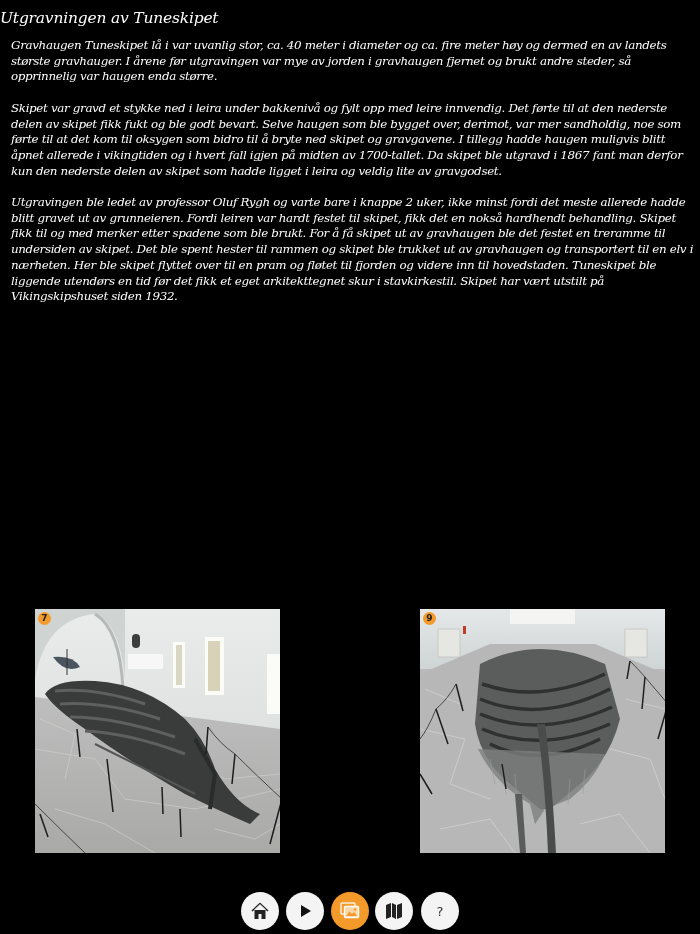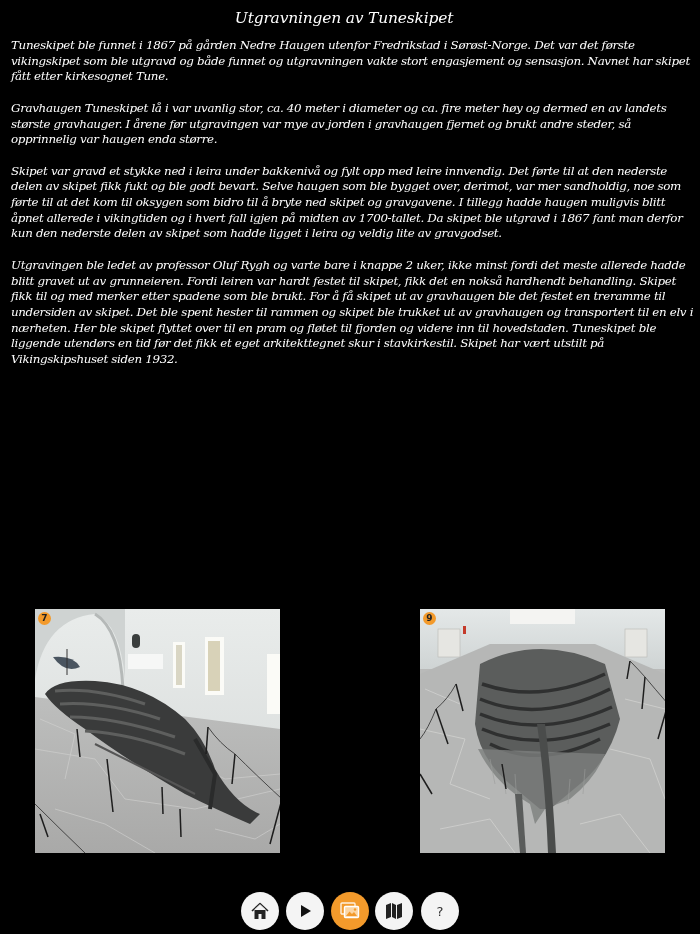--- a/index.html
+++ b/index.html
@@ -3,21 +3,21 @@
 <meta charset="utf-8">
 <style>
   html, body { margin: 0; padding: 0; }
   body {
     width: 700px; height: 934px; background: #000; color: #fff;
     position: relative; overflow: hidden;
     font-family: "DejaVu Serif", "Liberation Serif", serif;
   }
   .title {
     position: absolute; left: 0; top: 9px; width: 688px;
-    text-align: center; font-style: italic; font-size: 15.5px;
+    font-style: italic; font-size: 15.5px;
     letter-spacing: -0.2px; color: #fff;
   }
   .article {
     position: absolute; left: 11px; top: 38px; width: 684px;
     font-style: italic; font-size: 11.9px; line-height: 15.7px;
     letter-spacing: -0.35px; color: #fff;
   }
   .article p { margin: 0 0 15.7px 0; }
   .photo {
     position: absolute; width: 245px; height: 244px; overflow: hidden;
@@ -42,21 +42,20 @@
   .tb-btn .help {
     font-family: "DejaVu Sans", sans-serif; font-size: 13px; color: #333;
   }
 </style>
 </head>
 <body>
 
 <div class="title">Utgravningen av Tuneskipet</div>
 
 <div class="article">
-  <p>Tuneskipet ble funnet i 1867 på gården Nedre Haugen utenfor Fredrikstad i Sørøst-Norge. Det var det første vikingskipet som ble utgravd og både funnet og utgravningen vakte stort engasjement og sensasjon. Navnet har skipet fått etter kirkesognet Tune.</p>
   <p>Gravhaugen Tuneskipet lå i var uvanlig stor, ca. 40 meter i diameter og ca. fire meter høy og dermed en av landets største gravhauger. I årene før utgravingen var mye av jorden i gravhaugen fjernet og brukt andre steder, så opprinnelig var haugen enda større.</p>
   <p>Skipet var gravd et stykke ned i leira under bakkenivå og fylt opp med leire innvendig. Det førte til at den nederste delen av skipet fikk fukt og ble godt bevart. Selve haugen som ble bygget over, derimot, var mer sandholdig, noe som førte til at det kom til oksygen som bidro til å bryte ned skipet og gravgavene. I tillegg hadde haugen muligvis blitt åpnet allerede i vikingtiden og i hvert fall igjen på midten av 1700-tallet. Da skipet ble utgravd i 1867 fant man derfor kun den nederste delen av skipet som hadde ligget i leira og veldig lite av gravgodset.</p>
   <p>Utgravingen ble ledet av professor Oluf Rygh og varte bare i knappe 2 uker, ikke minst fordi det meste allerede hadde blitt gravet ut av grunneieren. Fordi leiren var hardt festet til skipet, fikk det en nokså hardhendt behandling. Skipet fikk til og med merker etter spadene som ble brukt. For å få skipet ut av gravhaugen ble det festet en treramme til undersiden av skipet. Det ble spent hester til rammen og skipet ble trukket ut av gravhaugen og transportert til en elv i nærheten. Her ble skipet flyttet over til en pram og fløtet til fjorden og videre inn til hovedstaden. Tuneskipet ble liggende utendørs en tid før det fikk et eget arkitekttegnet skur i stavkirkestil. Skipet har vært utstilt på Vikingskipshuset siden 1932.</p>
 </div>
 
 <div class="photo" style="left:35px; top:609px;">
   <svg width="245" height="244" viewBox="0 0 245 244">
     <defs>
       <linearGradient id="wall1" x1="0" y1="0" x2="0" y2="1">
         <stop offset="0" stop-color="#e9eceb"></stop>

